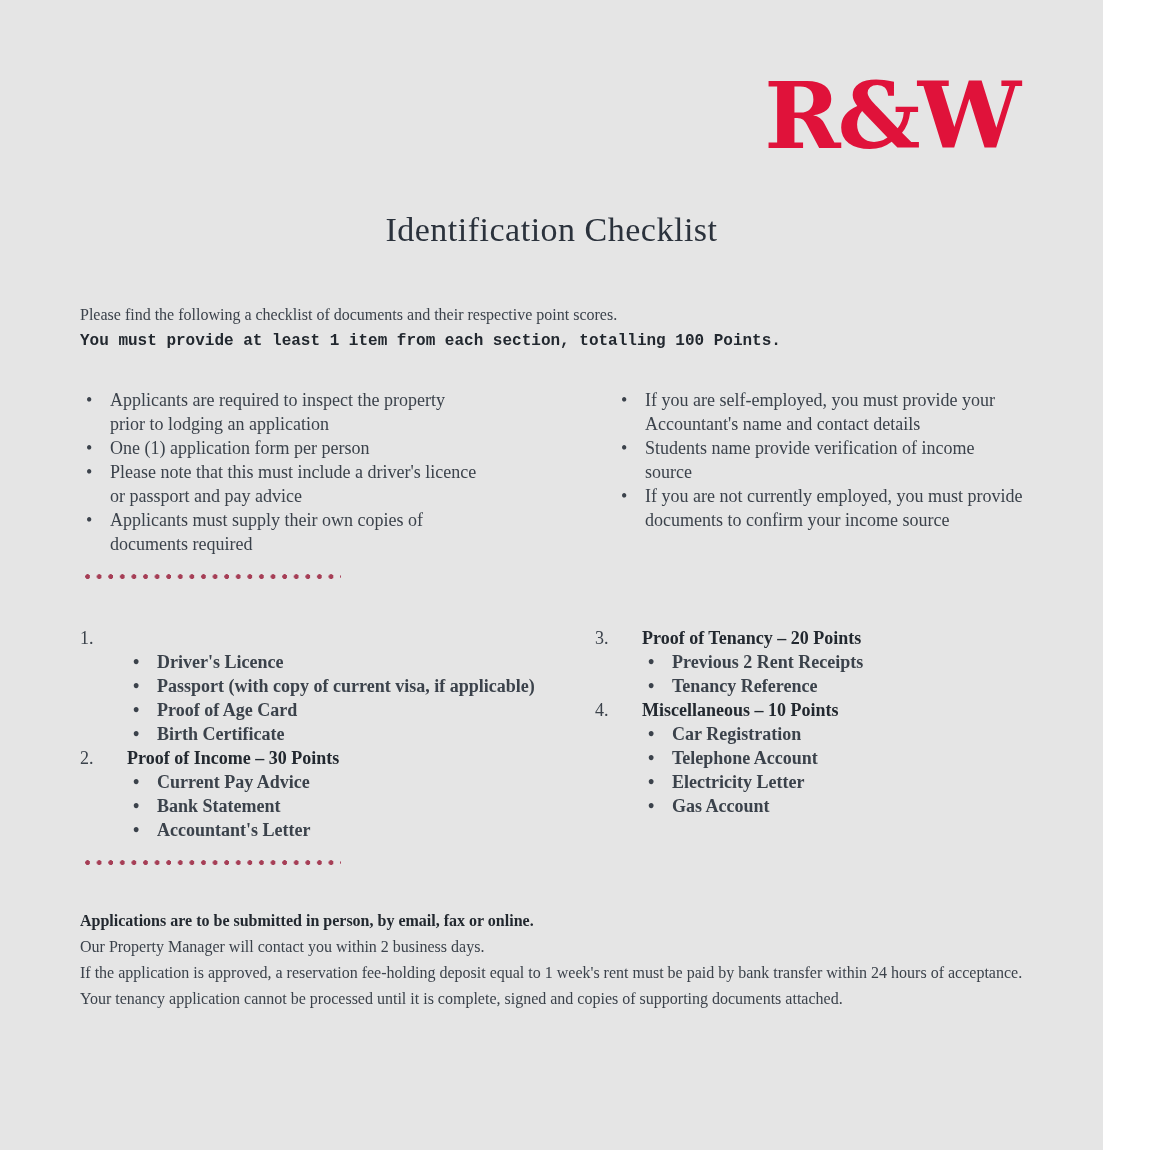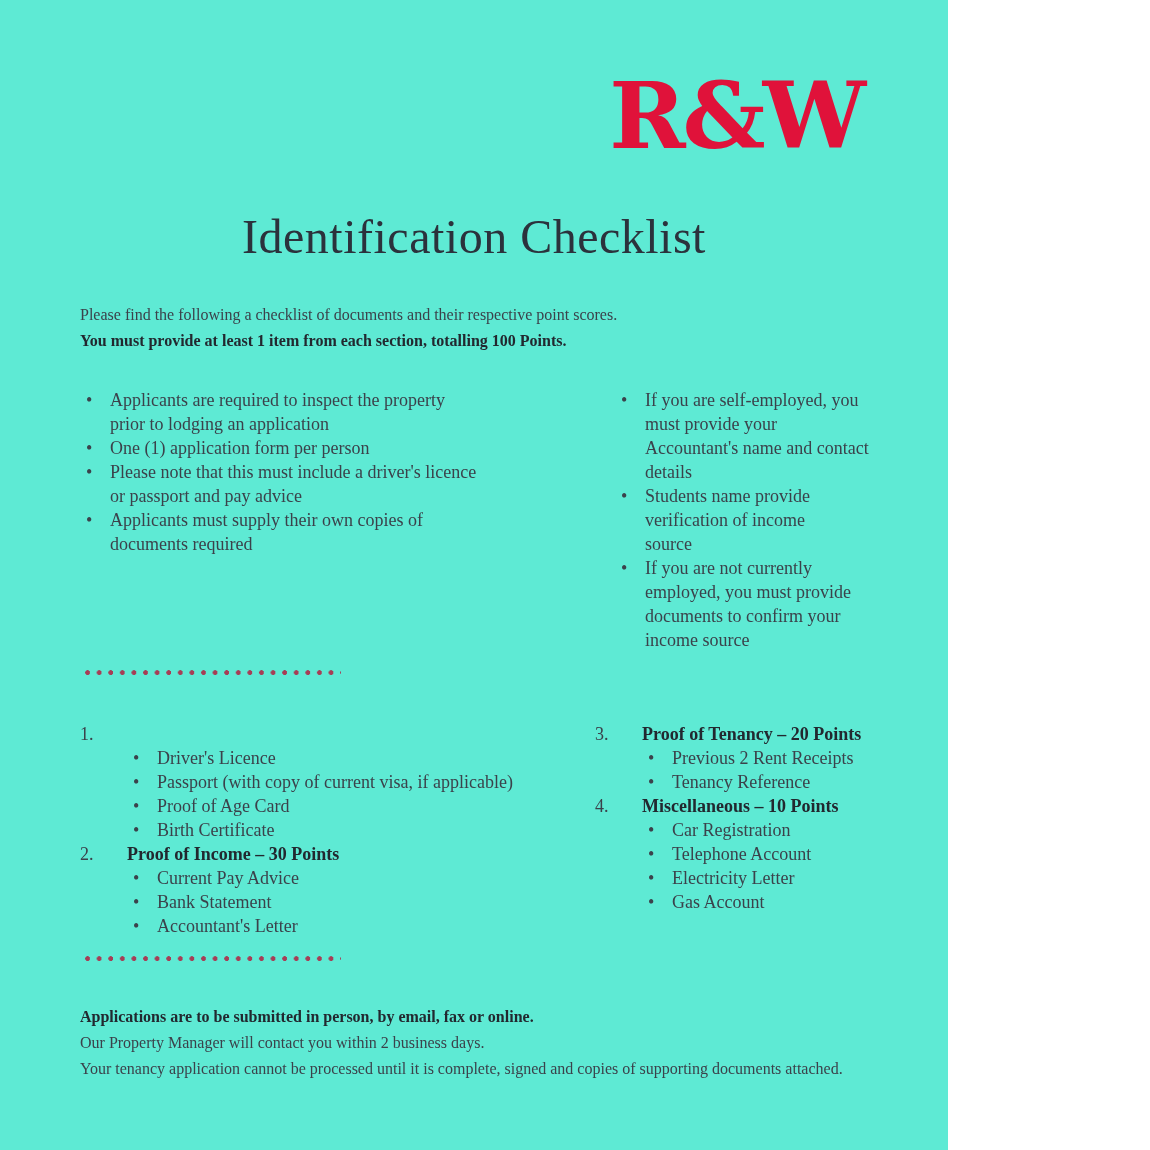--- a/index.html
+++ b/index.html
@@ -1,21 +1,21 @@
 <!DOCTYPE html>
 <html><head>
 <meta charset="utf-8">
 <style>
   * { margin: 0; padding: 0; box-sizing: border-box; }
   html, body { background: #ffffff; }
   .page {
     position: relative;
-    width: 948px;
+    width: 1103px;
     height: 1150px;
-    background: #5eead4;
+    background: #e5e5e5;
     font-family: "Liberation Serif", "DejaVu Serif", serif;
     color: #3b424b;
     overflow: hidden;
   }
 
   
   .logo {
     position: absolute;
     top: 70px;
     right: 85px;
@@ -26,21 +26,21 @@
     letter-spacing: -3px;
   }
 
   
   .doc-title {
     position: absolute;
     top: 213px;
     left: 0;
     right: 0;
     text-align: center;
-    font-size: 48px;
+    font-size: 34px;
     line-height: 1;
     font-weight: 400;
     color: #2b323c;
     letter-spacing: 0.5px;
   }
 
   
   .content {
     position: absolute;
     top: 302px;
@@ -49,20 +49,21 @@
   }
 
   .intro p {
     font-size: 16px;
     line-height: 26px;
     color: #3b424b;
   }
   .intro p.strong {
     font-weight: bold;
     color: #22282f;
+    font-family: Liberation Mono, monospace;
   }
 
   
   .notes {
     display: flex;
     margin-top: 34px;
   }
   .notes-col-left { width: 535px; flex: 0 0 535px; }
   .notes-col-right { flex: 1; }
 
@@ -111,20 +112,21 @@
   .sec-num {
     flex: 0 0 47px;
     color: #3b424b;
   }
   .sec-title {
     font-weight: bold;
     color: #22282f;
   }
   .sec-items {
     margin-left: 47px;
+    font-weight: bold;
   }
   .sec-items li {
     padding-left: 30px;
   }
   .sec-items li::before { left: 8px; }
 
   
   .footer {
     margin-top: 42px;
   }
@@ -241,17 +243,18 @@
 
       </div>
 
     </div>
 
     <div class="dotted second"></div>
 
     <div class="footer">
       <p class="strong">Applications are to be submitted in person, by email, fax or online.</p>
       <p>Our Property Manager will contact you within 2 business days.</p>
+      <p class="justified">If the application is approved, a reservation fee-holding deposit equal to 1 week's rent must be paid by bank transfer within 24 hours of acceptance.</p>
       <p>Your tenancy application cannot be processed until it is complete, signed and copies of supporting documents attached.</p>
     </div>
 
   </div>
 </div>
 
 </body></html>

